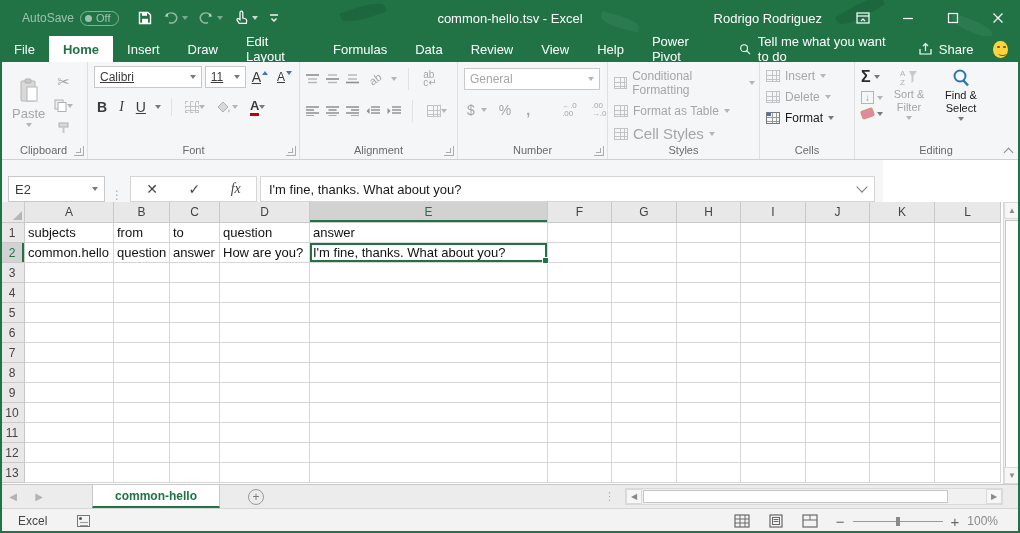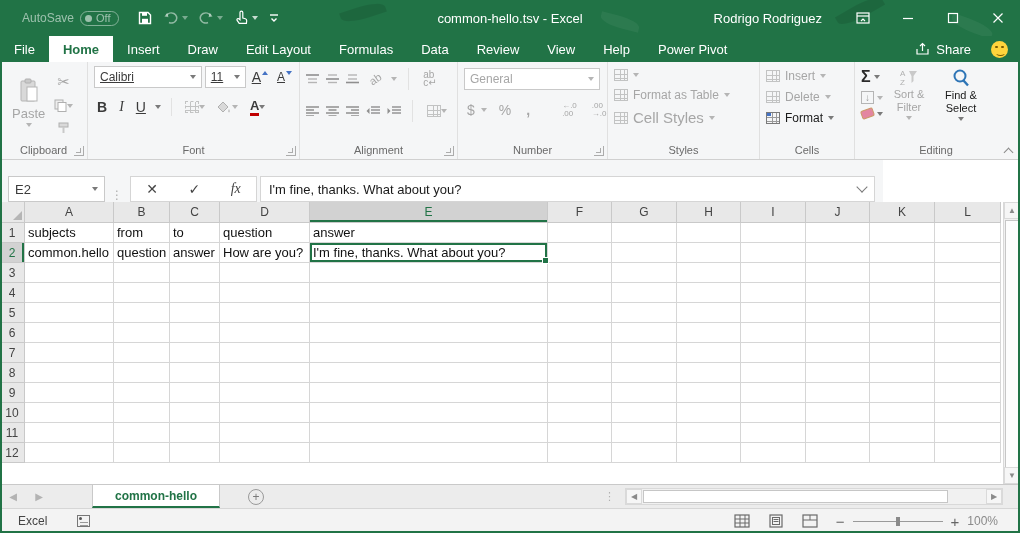--- a/index.html
+++ b/index.html
@@ -208,20 +208,27 @@
   <span class="rtab">Insert</span>
   <span class="rtab">Draw</span>
   <span class="rtab">Edit Layout</span>
   <span class="rtab">Formulas</span>
   <span class="rtab">Data</span>
   <span class="rtab">Review</span>
   <span class="rtab">View</span>
   <span class="rtab">Help</span>
   <span class="rtab">Power Pivot</span>
   <div id="tabrow-right">
+    <span id="tellme">
+      <svg class="ic" width="14" height="14" viewBox="0 0 14 14">
+        <circle cx="6" cy="6" r="4" fill="none" stroke="#fff" stroke-width="1.3"></circle>
+          <line x1="9" y1="9" x2="13" y2="13" stroke="#fff" stroke-width="1.3"></line>
+      </svg>
+      <span>Tell me what you want to do</span>
+    </span>
     <span id="share">
       <svg class="ic" width="15" height="14" viewBox="0 0 15 14">
         <path d="M2 7 v5 h11 V7" fill="none" stroke="#fff" stroke-width="1.2"></path>
         <line x1="7.5" y1="9" x2="7.5" y2="2" stroke="#fff" stroke-width="1.2"></line>
         <path d="M5 4 L7.5 1.5 L10 4" fill="none" stroke="#fff" stroke-width="1.2"></path>
       </svg>
       <span>Share</span>
     </span>
     <span id="smiley"></span>
   </div>
@@ -378,20 +385,21 @@
       <span class="rbtn" style="font-size:8px;line-height:1;">.00<br>→.0</span>
     </div>
     <span class="glabel">Number</span>
     <span class="launcher"></span>
   </div>
 
   <div class="rgroup" style="width:152px;">
     <div class="stack" style="gap:7px;padding-top:3px;">
       <span class="hrow dim-t" style="gap:5px;font-size:12px;">
           <span class="gridic" style="opacity:.55;"></span>
+          <span>Conditional Formatting</span>
           <span class="carat2 dim"></span>
         </span>
       <span class="hrow dim-t" style="gap:5px;font-size:12px;">
           <span class="gridic" style="opacity:.55;"></span>
           <span>Format as Table</span>
           <span class="carat2 dim"></span>
         </span>
       <span class="hrow dim-t" style="gap:5px;font-size:15px;">
           <span class="gridic" style="opacity:.55;"></span>
           <span>Cell Styles</span>
@@ -657,20 +665,35 @@
         <div class="cell" style="width: 64px;"></div>
         <div class="cell" style="width: 65px;"></div>
         <div class="cell" style="width: 64px;"></div>
         <div class="cell" style="width: 65px;"></div>
         <div class="cell" style="width: 64px;"></div>
         <div class="cell" style="width: 65px;"></div>
         <div class="cell" style="width: 66px;"></div>
       </div>
       <div class="grow">
         <div class="rowhdr">12</div>
+        <div class="cell" style="width: 89px;"></div>
+        <div class="cell" style="width: 56px;"></div>
+        <div class="cell" style="width: 50px;"></div>
+        <div class="cell" style="width: 90px;"></div>
+        <div class="cell" style="width: 238px;"></div>
+        <div class="cell" style="width: 64px;"></div>
+        <div class="cell" style="width: 65px;"></div>
+        <div class="cell" style="width: 64px;"></div>
+        <div class="cell" style="width: 65px;"></div>
+        <div class="cell" style="width: 64px;"></div>
+        <div class="cell" style="width: 65px;"></div>
+        <div class="cell" style="width: 66px;"></div>
+      </div>
+      <div class="grow">
+        <div class="rowhdr">13</div>
         <div class="cell" style="width: 89px;"></div>
         <div class="cell" style="width: 56px;"></div>
         <div class="cell" style="width: 50px;"></div>
         <div class="cell" style="width: 90px;"></div>
         <div class="cell" style="width: 238px;"></div>
         <div class="cell" style="width: 64px;"></div>
         <div class="cell" style="width: 65px;"></div>
         <div class="cell" style="width: 64px;"></div>
         <div class="cell" style="width: 65px;"></div>
         <div class="cell" style="width: 64px;"></div>

